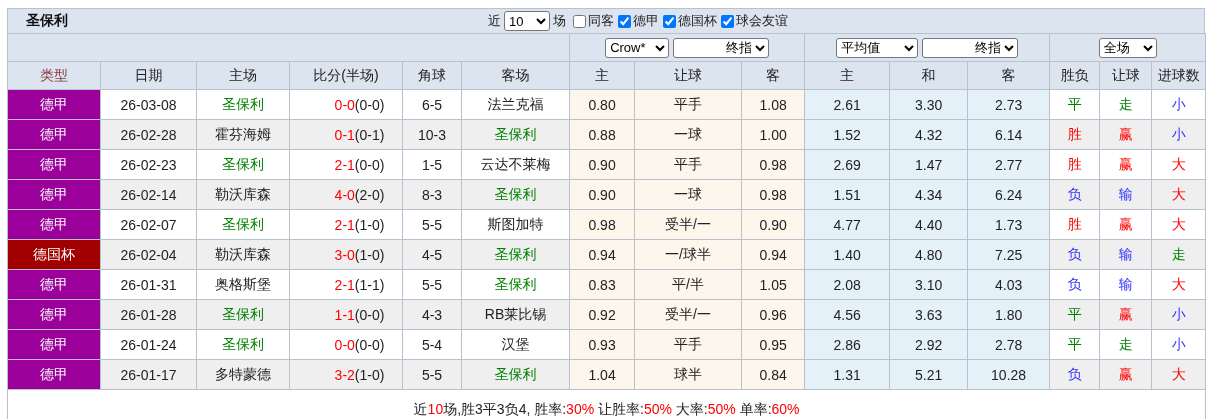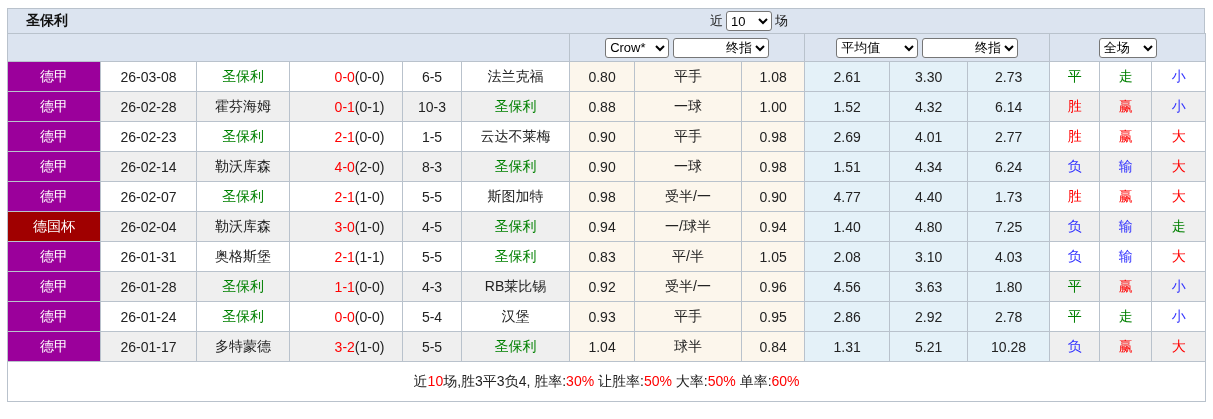--- a/index.html
+++ b/index.html
@@ -62,20 +62,38 @@
 <div class="panel">
 
   <div class="titlebar">
     <span class="title">圣保利</span>
     <div class="controls">
       <span>近</span>
       <select class="sel sel-count">
         <option>10</option>
       </select>
       <span>场</span>
+      <span id="cb-group" style="display:flex;align-items:center;">
+          <label class="cb">
+            <input type="checkbox" style="">
+            <span>同客</span>
+          </label>
+          <label class="cb">
+            <input type="checkbox" checked="" style="">
+            <span>德甲</span>
+          </label>
+          <label class="cb">
+            <input type="checkbox" checked="" style="">
+            <span>德国杯</span>
+          </label>
+          <label class="cb">
+            <input type="checkbox" checked="" style="">
+            <span>球会友谊</span>
+          </label>
+        </span>
     </div>
   </div>
 
   <table class="grid">
     <colgroup>
       <col style="width:93px">
         <col style="width:96px">
         <col style="width:93px">
       <col style="width:113px">
         <col style="width:59px">
@@ -108,20 +126,37 @@
           <select class="sel sel-final">
             <option>终指</option>
           </select>
         </td>
         <td colspan="3">
           <select class="sel sel-scope">
             <option>全场</option>
           </select>
         </td>
       </tr>
+      <tr class="hrow2">
+        <th class="type-h">类型</th>
+        <th>日期</th>
+        <th>主场</th>
+        <th>比分(半场)</th>
+        <th>角球</th>
+        <th>客场</th>
+        <th>主</th>
+        <th>让球</th>
+        <th>客</th>
+        <th>主</th>
+        <th>和</th>
+        <th>客</th>
+        <th>胜负</th>
+        <th>让球</th>
+        <th>进球数</th>
+      </tr>
     </thead>
     <tbody>
         <tr>
     <td class="league" style="background: rgb(155, 0, 155);">德甲</td>
     <td class="plain">26-03-08</td>
     <td class="plain self">圣保利</td>
     <td class="plain"><span class="ft">0-0</span><span class="ht">(0-0)</span></td>
     <td class="plain">6-5</td>
     <td class="plain">法兰克福</td>
     <td class="odds">0.80</td>
@@ -155,21 +190,21 @@
     <td class="league" style="background: rgb(155, 0, 155);">德甲</td>
     <td class="plain">26-02-23</td>
     <td class="plain self">圣保利</td>
     <td class="plain"><span class="ft">2-1</span><span class="ht">(0-0)</span></td>
     <td class="plain">1-5</td>
     <td class="plain">云达不莱梅</td>
     <td class="odds">0.90</td>
     <td class="odds">平手</td>
     <td class="odds">0.98</td>
     <td class="avg">2.69</td>
-    <td class="avg">4.01</td>
+    <td class="avg">1.47</td>
     <td class="avg">2.77</td>
     <td class="plain red">胜</td>
     <td class="plain red">赢</td>
     <td class="plain red">大</td>
   </tr>
         <tr>
     <td class="league" style="background: rgb(155, 0, 155);">德甲</td>
     <td class="plain">26-02-14</td>
     <td class="plain">勒沃库森</td>
     <td class="plain"><span class="ft">4-0</span><span class="ht">(2-0)</span></td>

